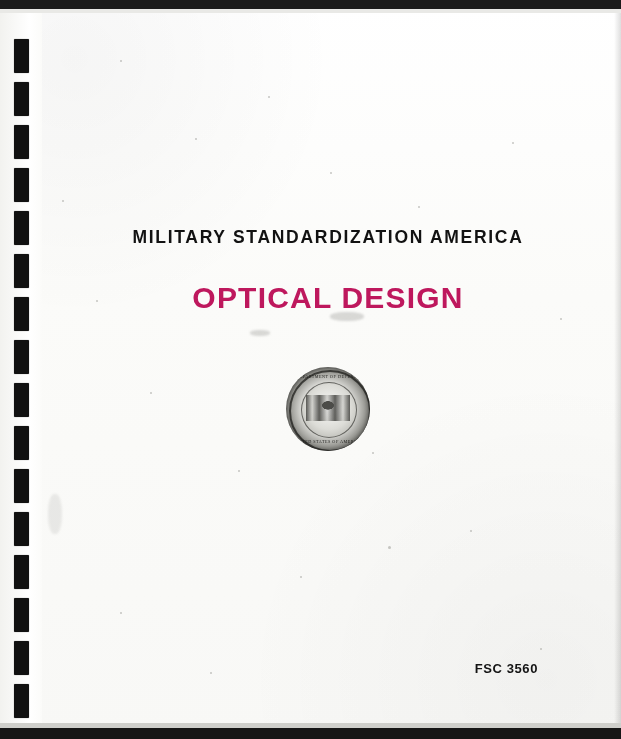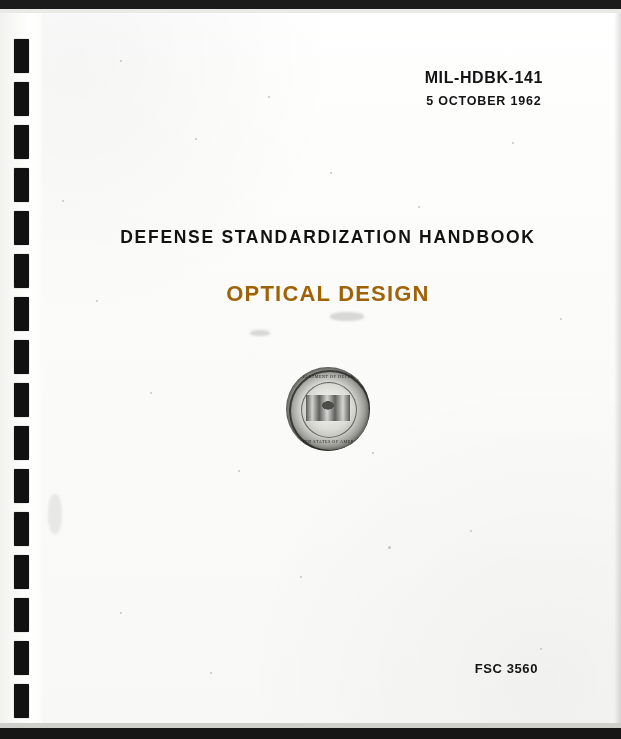--- a/index.html
+++ b/index.html
@@ -134,24 +134,24 @@
     font-weight: bold;
     letter-spacing: 1.7px;
     color: #121212;
   }
   .doc-subject {
     position: absolute;
     left: 0;
     right: 0;
     top: 268px;
     text-align: center;
-    font-size: 22px;
+    font-size: 30px;
     font-weight: bold;
     letter-spacing: 1.2px;
-    color: #a16207;
+    color: #be185d;
   }
   .seal-wrap {
     position: absolute;
     left: 0;
     right: 0;
     top: 354px;
     display: flex;
     justify-content: center;
   }
   .seal {
@@ -274,26 +274,22 @@
       <div class="hole" style="top:473px;"></div>
       <div class="hole" style="top:516px;"></div>
       <div class="hole" style="top:559px;"></div>
       <div class="hole" style="top:602px;"></div>
       <div class="hole" style="top:645px;"></div>
     </div>
   </div>
 
   <div class="content">
 
-    <div class="doc-id-block">
-      <div class="doc-number">MIL-HDBK-141</div>
-      <div class="doc-date">5 OCTOBER 1962</div>
-    </div>
-
-    <div class="handbook-title">DEFENSE STANDARDIZATION HANDBOOK</div>
+
+    <div class="handbook-title">MILITARY STANDARDIZATION AMERICA</div>
 
     <div class="doc-subject">OPTICAL DESIGN</div>
 
     <div class="seal-wrap">
       <div class="seal">
         <div class="ring-outer"></div>
         <div class="top-text">DEPARTMENT OF DEFENSE</div>
         <div class="ring-inner"></div>
         <div class="eagle"></div>
         <div class="bottom-text">UNITED STATES OF AMERICA</div>

